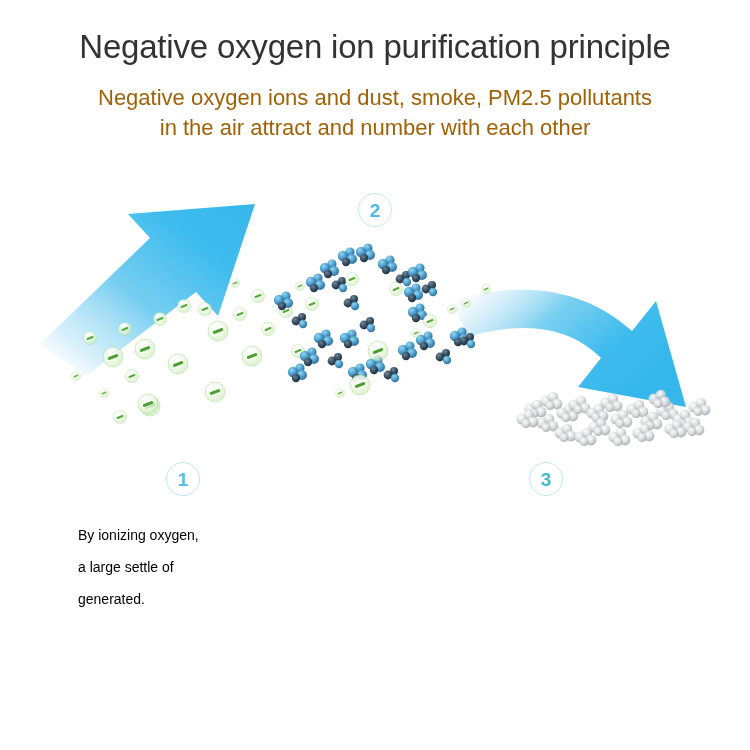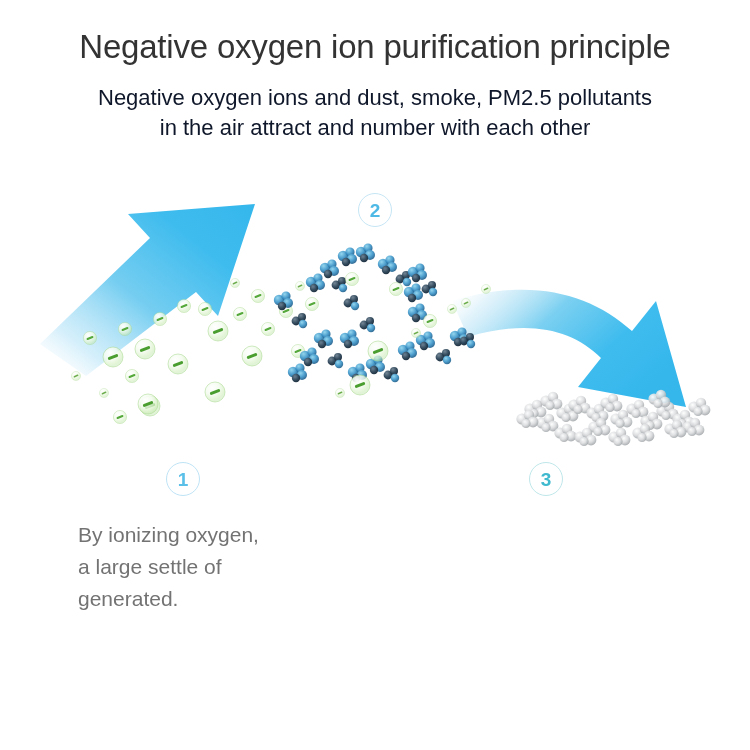--- a/index.html
+++ b/index.html
@@ -15,21 +15,21 @@
   .title{
     margin:0;padding:0;
     position:absolute;left:0;top:26px;width:750px;
     font-size:33px;line-height:40px;font-weight:400;
     color:#333333;letter-spacing:-0.2px;
     white-space:nowrap;
   }
   .subtitle{
     position:absolute;left:0;top:82px;width:750px;
     font-size:22px;line-height:30px;font-weight:400;
-    color:#0f172a;
+    color:#a16207;
   }
   .subtitle .ln{display:block;}
 
   
   .diagram{position:absolute;left:0;top:160px;width:750px;height:300px;}
   .diagram svg{display:block;}
 
   
   .badge{
     position:absolute;width:34px;height:34px;border-radius:50%;
@@ -37,21 +37,21 @@
     display:flex;align-items:center;justify-content:center;
     font-size:19px;font-weight:700;line-height:1;
   }
   .badge.b1{left:166px;top:461px;border:1.6px solid #bfe4f6;color:#5bc0e8;}
   .badge.b2{left:358px;top:192px;border:1.6px solid #c6e6f5;color:#4fb9e6;}
   .badge.b3{left:529px;top:461px;border:1.6px solid #bfe7ea;color:#3fb9ce;}
 
   
   .steptext{
     position:absolute;
-    font-size:21px;line-height:32px;font-weight:400;color:#737373;
+    font-size:14px;line-height:32px;font-weight:400;color:#000000;
   }
   .steptext .ln{display:block;white-space:nowrap;}
   .step-left{left:78px;top:518px;width:320px;}
   .step-right{left:432px;top:518px;width:300px;}
 </style>
 </head>
 <body>
 
 <div id="stage">
 

